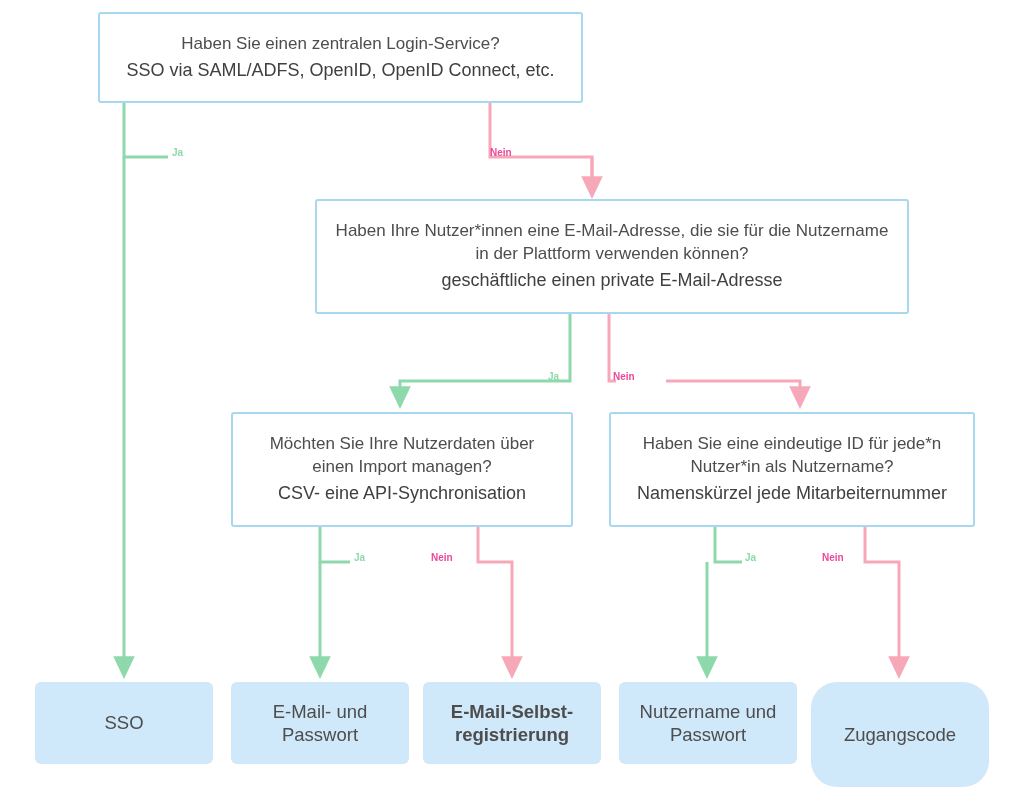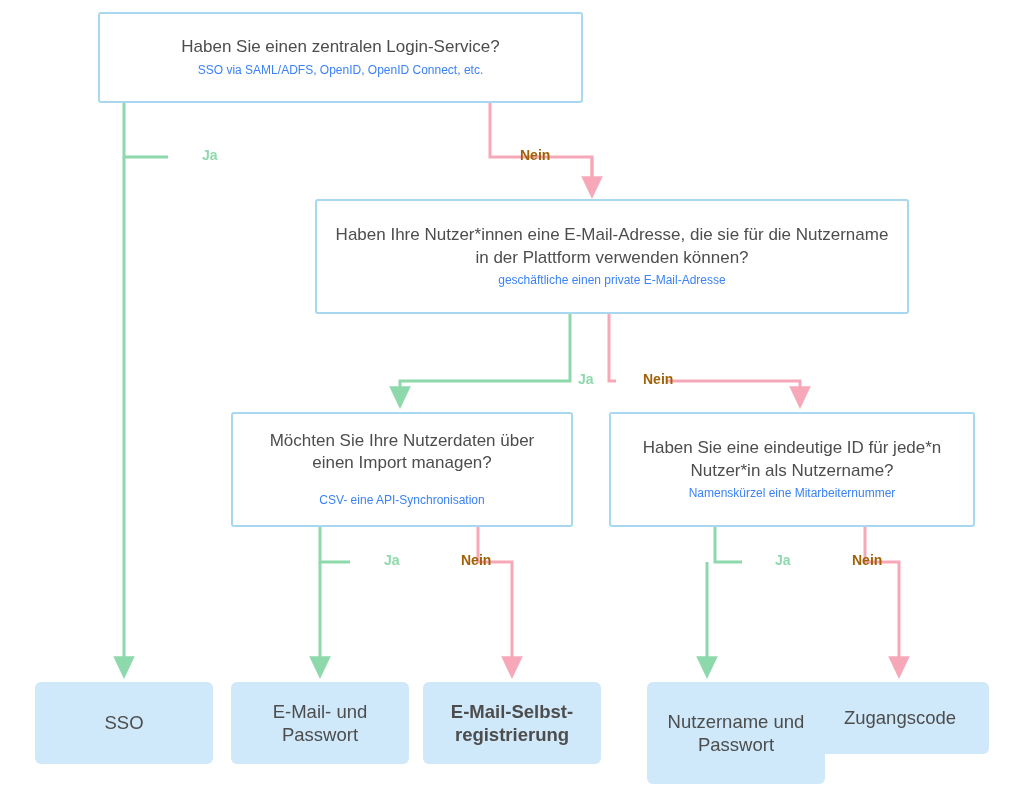--- a/index.html
+++ b/index.html
@@ -26,55 +26,54 @@
   .qbox {
     position: absolute;
     background: #ffffff;
     border: 2px solid #a8d8f0;
     border-radius: 3px;
     display: flex;
     flex-direction: column;
     align-items: center;
     justify-content: center;
     text-align: center;
-    padding: 16px 10px;
+    padding: 6px 10px;
   }
   .qbox .q-main {
     font-size: 17px;
     line-height: 1.32;
     color: #4d4d4d;
   }
   .qbox .q-sub {
-    font-size: 12px;
+    font-size: 18px;
     line-height: 1.3;
-    color: #3b82f6;
+    color: #404040;
     margin-top: 4px;
   }
   .result {
     position: absolute;
     background: #cfe8fa;
     border-radius: 6px;
     display: flex;
     align-items: center;
     justify-content: center;
     text-align: center;
     font-size: 18.5px;
     line-height: 1.25;
     color: #4d4d4d;
     padding: 4px 6px;
   }
   .elabel {
     position: absolute;
-    font-size: 14px;
+    font-size: 10px;
     font-weight: bold;
     white-space: nowrap;
-    margin-left: 30px;
   }
   .elabel.yes { color: #8ed9ac; }
-  .elabel.no  { color: #a16207; }
+  .elabel.no  { color: #ec4899; }
 </style>
 </head>
 <body>
 
 <div id="stage">
 
   <svg class="edges" viewBox="0 0 1024 798">
     <defs>
       <marker id="arrow-yes" markerWidth="9" markerHeight="9" refX="4.5" refY="4.2" orient="auto" markerUnits="strokeWidth">
         <path d="M0.6,0.6 L8.2,4.2 L0.6,7.8 Z" fill="#8ed9ac"></path>
@@ -129,47 +128,47 @@
   <div class="qbox" style="left:98px; top:12px; width:485px; height:91px;">
     <div class="q-main">Haben Sie einen zentralen Login-Service?</div>
     <div class="q-sub">SSO via SAML/ADFS, OpenID, OpenID Connect, etc.</div>
   </div>
 
   <div class="qbox" style="left:315px; top:199px; width:594px; height:115px;">
     <div class="q-main" style="max-width:580px;">Haben Ihre Nutzer*innen eine E-Mail-Adresse, die sie für die Nutzername in der Plattform verwenden können?</div>
     <div class="q-sub">geschäftliche einen private E-Mail-Adresse</div>
   </div>
 
-  <div class="qbox" style="left:231px; top:412px; width:342px; height:115px;justify-content:space-between;">
+  <div class="qbox" style="left:231px; top:412px; width:342px; height:115px;">
     <div class="q-main" style="max-width:310px;">Möchten Sie Ihre Nutzerdaten über einen Import managen?</div>
     <div class="q-sub">CSV- eine API-Synchronisation</div>
   </div>
 
   <div class="qbox" style="left:609px; top:412px; width:366px; height:115px;justify-content:center;">
     <div class="q-main" style="max-width:340px;">Haben Sie eine eindeutige ID für jede*n Nutzer*in als Nutzername?</div>
-    <div class="q-sub">Namenskürzel eine Mitarbeiternummer</div>
+    <div class="q-sub">Namenskürzel jede Mitarbeiternummer</div>
   </div>
 
   <div class="result" style="left:231px; top:682px; width:178px; height:82px;">
     <span style="max-width:160px;">E-Mail- und Passwort</span>
   </div>
 
   <div class="result" style="left:35px; top:682px; width:178px; height:82px;">
     <span>SSO</span>
   </div>
 
   <div class="result" style="left:423px; top:682px; width:178px; height:82px;font-weight:bold;">
     <span style="max-width:168px;">E-Mail-Selbst-registrierung</span>
   </div>
 
-  <div class="result" style="left:647px; top:682px; width:178px; height:102px;">
+  <div class="result" style="left:619px; top:682px; width:178px; height:82px;">
     <span style="max-width:160px;">Nutzername und Passwort</span>
   </div>
 
-  <div class="result" style="left:811px; top:682px; width:178px; height:72px;">
+  <div class="result" style="left:811px; top:682px; width:178px; height:105px;border-radius:26px;">
     <span>Zugangscode</span>
   </div>
 
   <div class="elabel yes" style="left:172px; top:147px;">Ja</div>
   <div class="elabel no" style="left:490px; top:147px;">Nein</div>
   <div class="elabel yes" style="left:548px; top:371px;">Ja</div>
   <div class="elabel no" style="left:613px; top:371px;">Nein</div>
   <div class="elabel yes" style="left:354px; top:552px;">Ja</div>
   <div class="elabel no" style="left:431px; top:552px;">Nein</div>
   <div class="elabel yes" style="left:745px; top:552px;">Ja</div>

